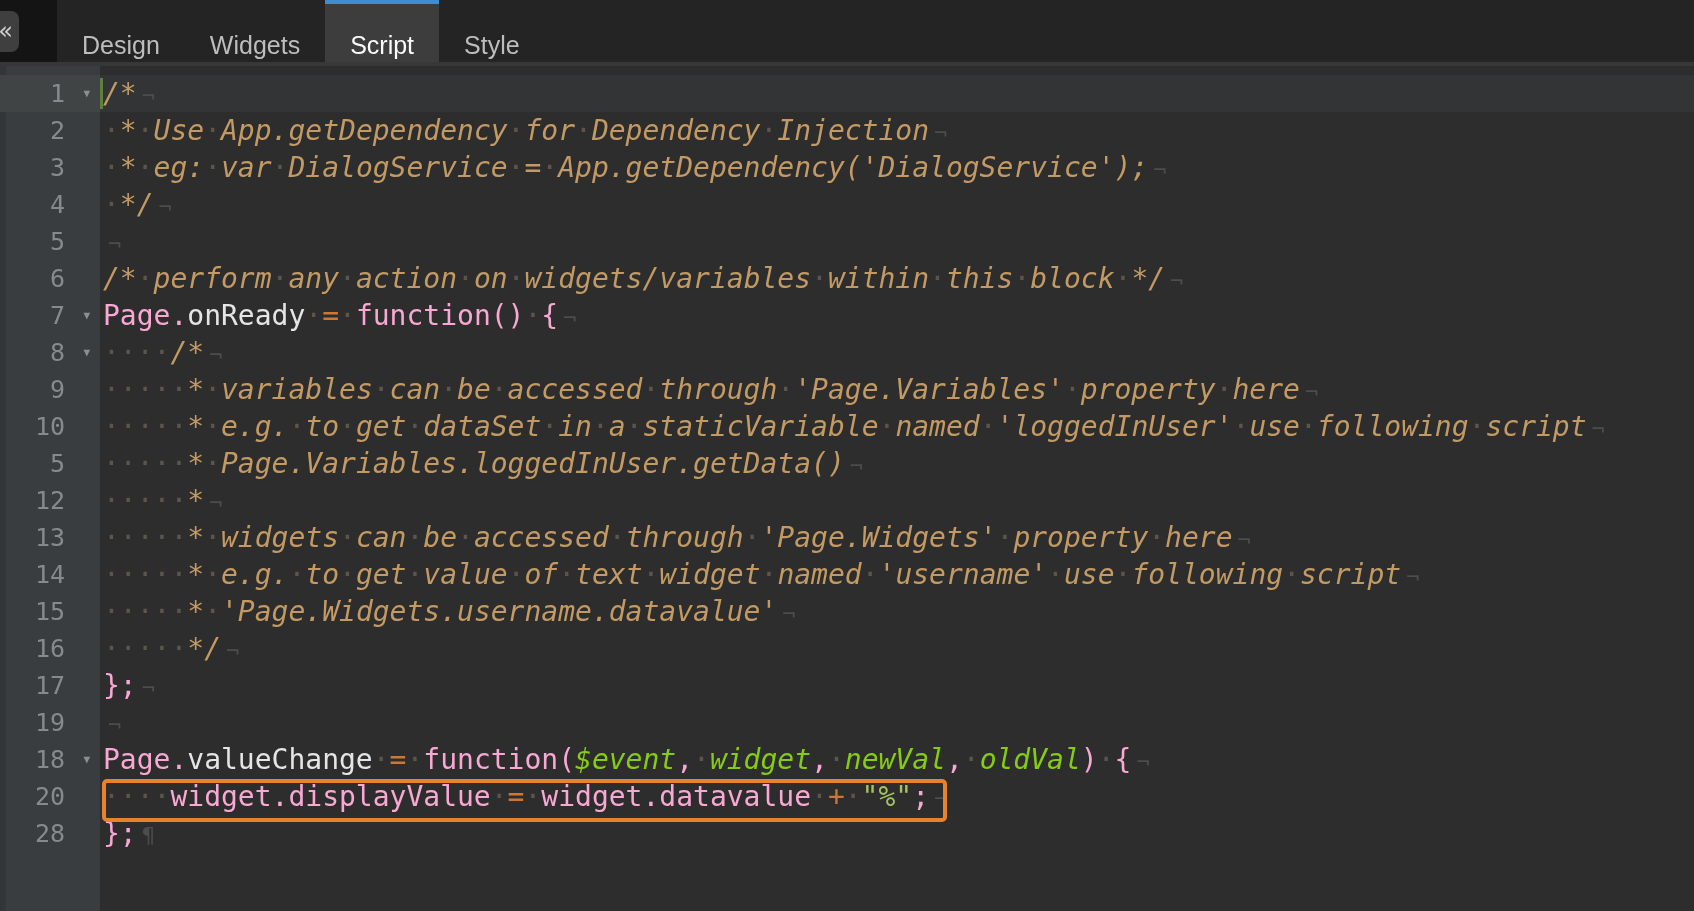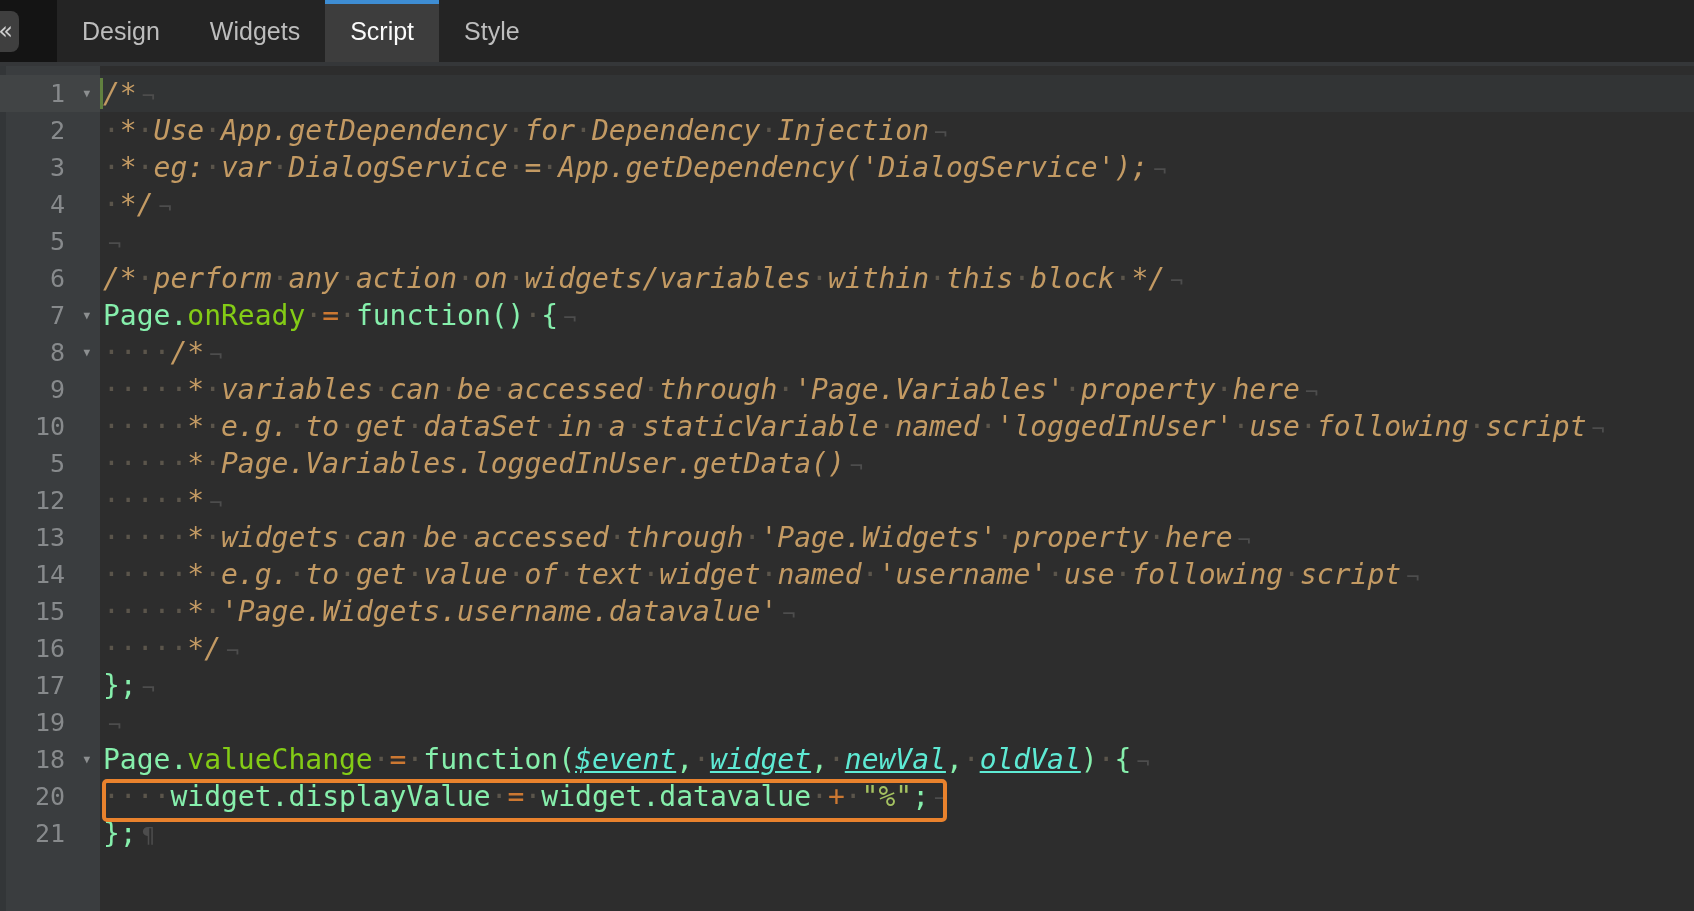--- a/index.html
+++ b/index.html
@@ -6,46 +6,46 @@
   *{box-sizing:border-box;}
 
   
   .topbar{position:relative;height:62px;background:#242424;display:flex;align-items:stretch;
           font-family:"Liberation Sans",sans-serif;}
   .topbar-left{width:57px;background:#141414;position:relative;flex:none;}
   .collapse-btn{position:absolute;left:-12px;top:11px;width:31px;height:41px;background:#3f3f3f;
           border:none;border-radius:8px;color:#cfcfcf;font-size:24px;line-height:41px;text-align:right;
           padding:0 6px 0 0;cursor:pointer;font-family:"DejaVu Sans",sans-serif;}
   .tabs{display:flex;align-items:stretch;}
-  .tab{padding:0 25px;line-height:62px;font-size:25px;color:#bdbdbd;cursor:pointer;white-space:nowrap;}
+  .tab{padding:14px 25px;line-height:62px;font-size:25px;color:#bdbdbd;cursor:pointer;white-space:nowrap;}
   .tab.active{background:#3d3d3d;color:#fafafa;box-shadow:inset 0 4px 0 #3e8dd3;}
 
   
   .editor{position:absolute;top:62px;left:0;right:0;bottom:0;background:#2d2d2d;}
   .editor-topline{position:absolute;top:0;left:0;right:0;height:4px;background:#353739;}
   .gutter-bg{position:absolute;top:0;bottom:0;left:0;width:100px;background:#3a3d3f;}
   .left-strip{position:absolute;top:0;bottom:0;left:0;width:6px;background:#333638;}
   .code-lines{position:absolute;top:13px;left:0;right:0;}
 
   .line-row{display:flex;height:37px;position:relative;}
   .gutter-cell{width:100px;flex:none;position:relative;color:#878a8c;
           font-family:"DejaVu Sans Mono",monospace;font-size:25px;line-height:37px;}
   .line-row.current .gutter-cell{background:#414445;}
   .line-row.current .code-cell{background:#323435;}
   .num{position:absolute;right:35px;}
   .fold{position:absolute;right:10px;top:0;font-size:11px;color:#8c8f90;line-height:37px;cursor:pointer;}
 
   .code-cell{flex:1;position:relative;padding-left:3px;white-space:pre;color:#e8e6e3;
           font-family:"DejaVu Sans Mono",monospace;font-size:28px;line-height:37px;}
   .tok-c{color:#c39a63;font-style:italic;}
-  .tok-f{color:#84cc16;}
+  .tok-f{color:#e5e5e5;}
   .tok-o{color:#cc7832;}
   .tok-s{color:#a5c261;}
-  .tok-p{color:#5eead4;font-style:italic;text-decoration:underline;}
-  .tok-d{color:#86efac;}
+  .tok-p{color:#84cc16;font-style:italic;}
+  .tok-d{color:#f9a8d4;}
   .ws{color:#5b554b;font-style:normal;}
   .eol{color:#4d4d4d;margin-left:5px;font-size:22px;font-style:normal;}
   .caret{position:absolute;left:0;top:3px;width:3px;height:31px;background:#61803f;}
   .hl-box{position:absolute;left:2px;top:1px;width:845px;height:43px;border:4px solid #e9822d;
           border-radius:5px;pointer-events:none;z-index:2;}
 </style>
 </head>
 <body>
 
 <div class="topbar">
@@ -184,18 +184,18 @@
         <div class="code-cell"><span class="tok-d">Page.</span><span class="tok-f">valueChange</span><span class="ws">·</span><span class="tok-o">=</span><span class="ws">·</span><span class="tok-d">function(</span><span class="tok-p">$event</span><span class="tok-d">,</span><span class="ws">·</span><span class="tok-p">widget</span><span class="tok-d">,</span><span class="ws">·</span><span class="tok-p">newVal</span><span class="tok-d">,</span><span class="ws">·</span><span class="tok-p">oldVal</span><span class="tok-d">)</span><span class="ws">·</span><span class="tok-d">{</span><span class="eol">¬</span></div>
       </div>
       <div class="line-row">
         <div class="gutter-cell">
           <span class="num">20</span>
         </div>
         <div class="code-cell"><div class="hl-box"></div><span class="ws">····</span><span class="tok-d">widget.displayValue</span><span class="ws">·</span><span class="tok-o">=</span><span class="ws">·</span><span class="tok-d">widget.datavalue</span><span class="ws">·</span><span class="tok-o">+</span><span class="ws">·</span><span class="tok-s">"%"</span><span class="tok-d">;</span><span class="eol">¬</span></div>
       </div>
       <div class="line-row">
         <div class="gutter-cell">
-          <span class="num">21</span>
+          <span class="num">28</span>
         </div>
         <div class="code-cell"><span class="tok-d">};</span><span class="eol">¶</span></div>
       </div>
     </div>
 </div>
 
 </body></html>

